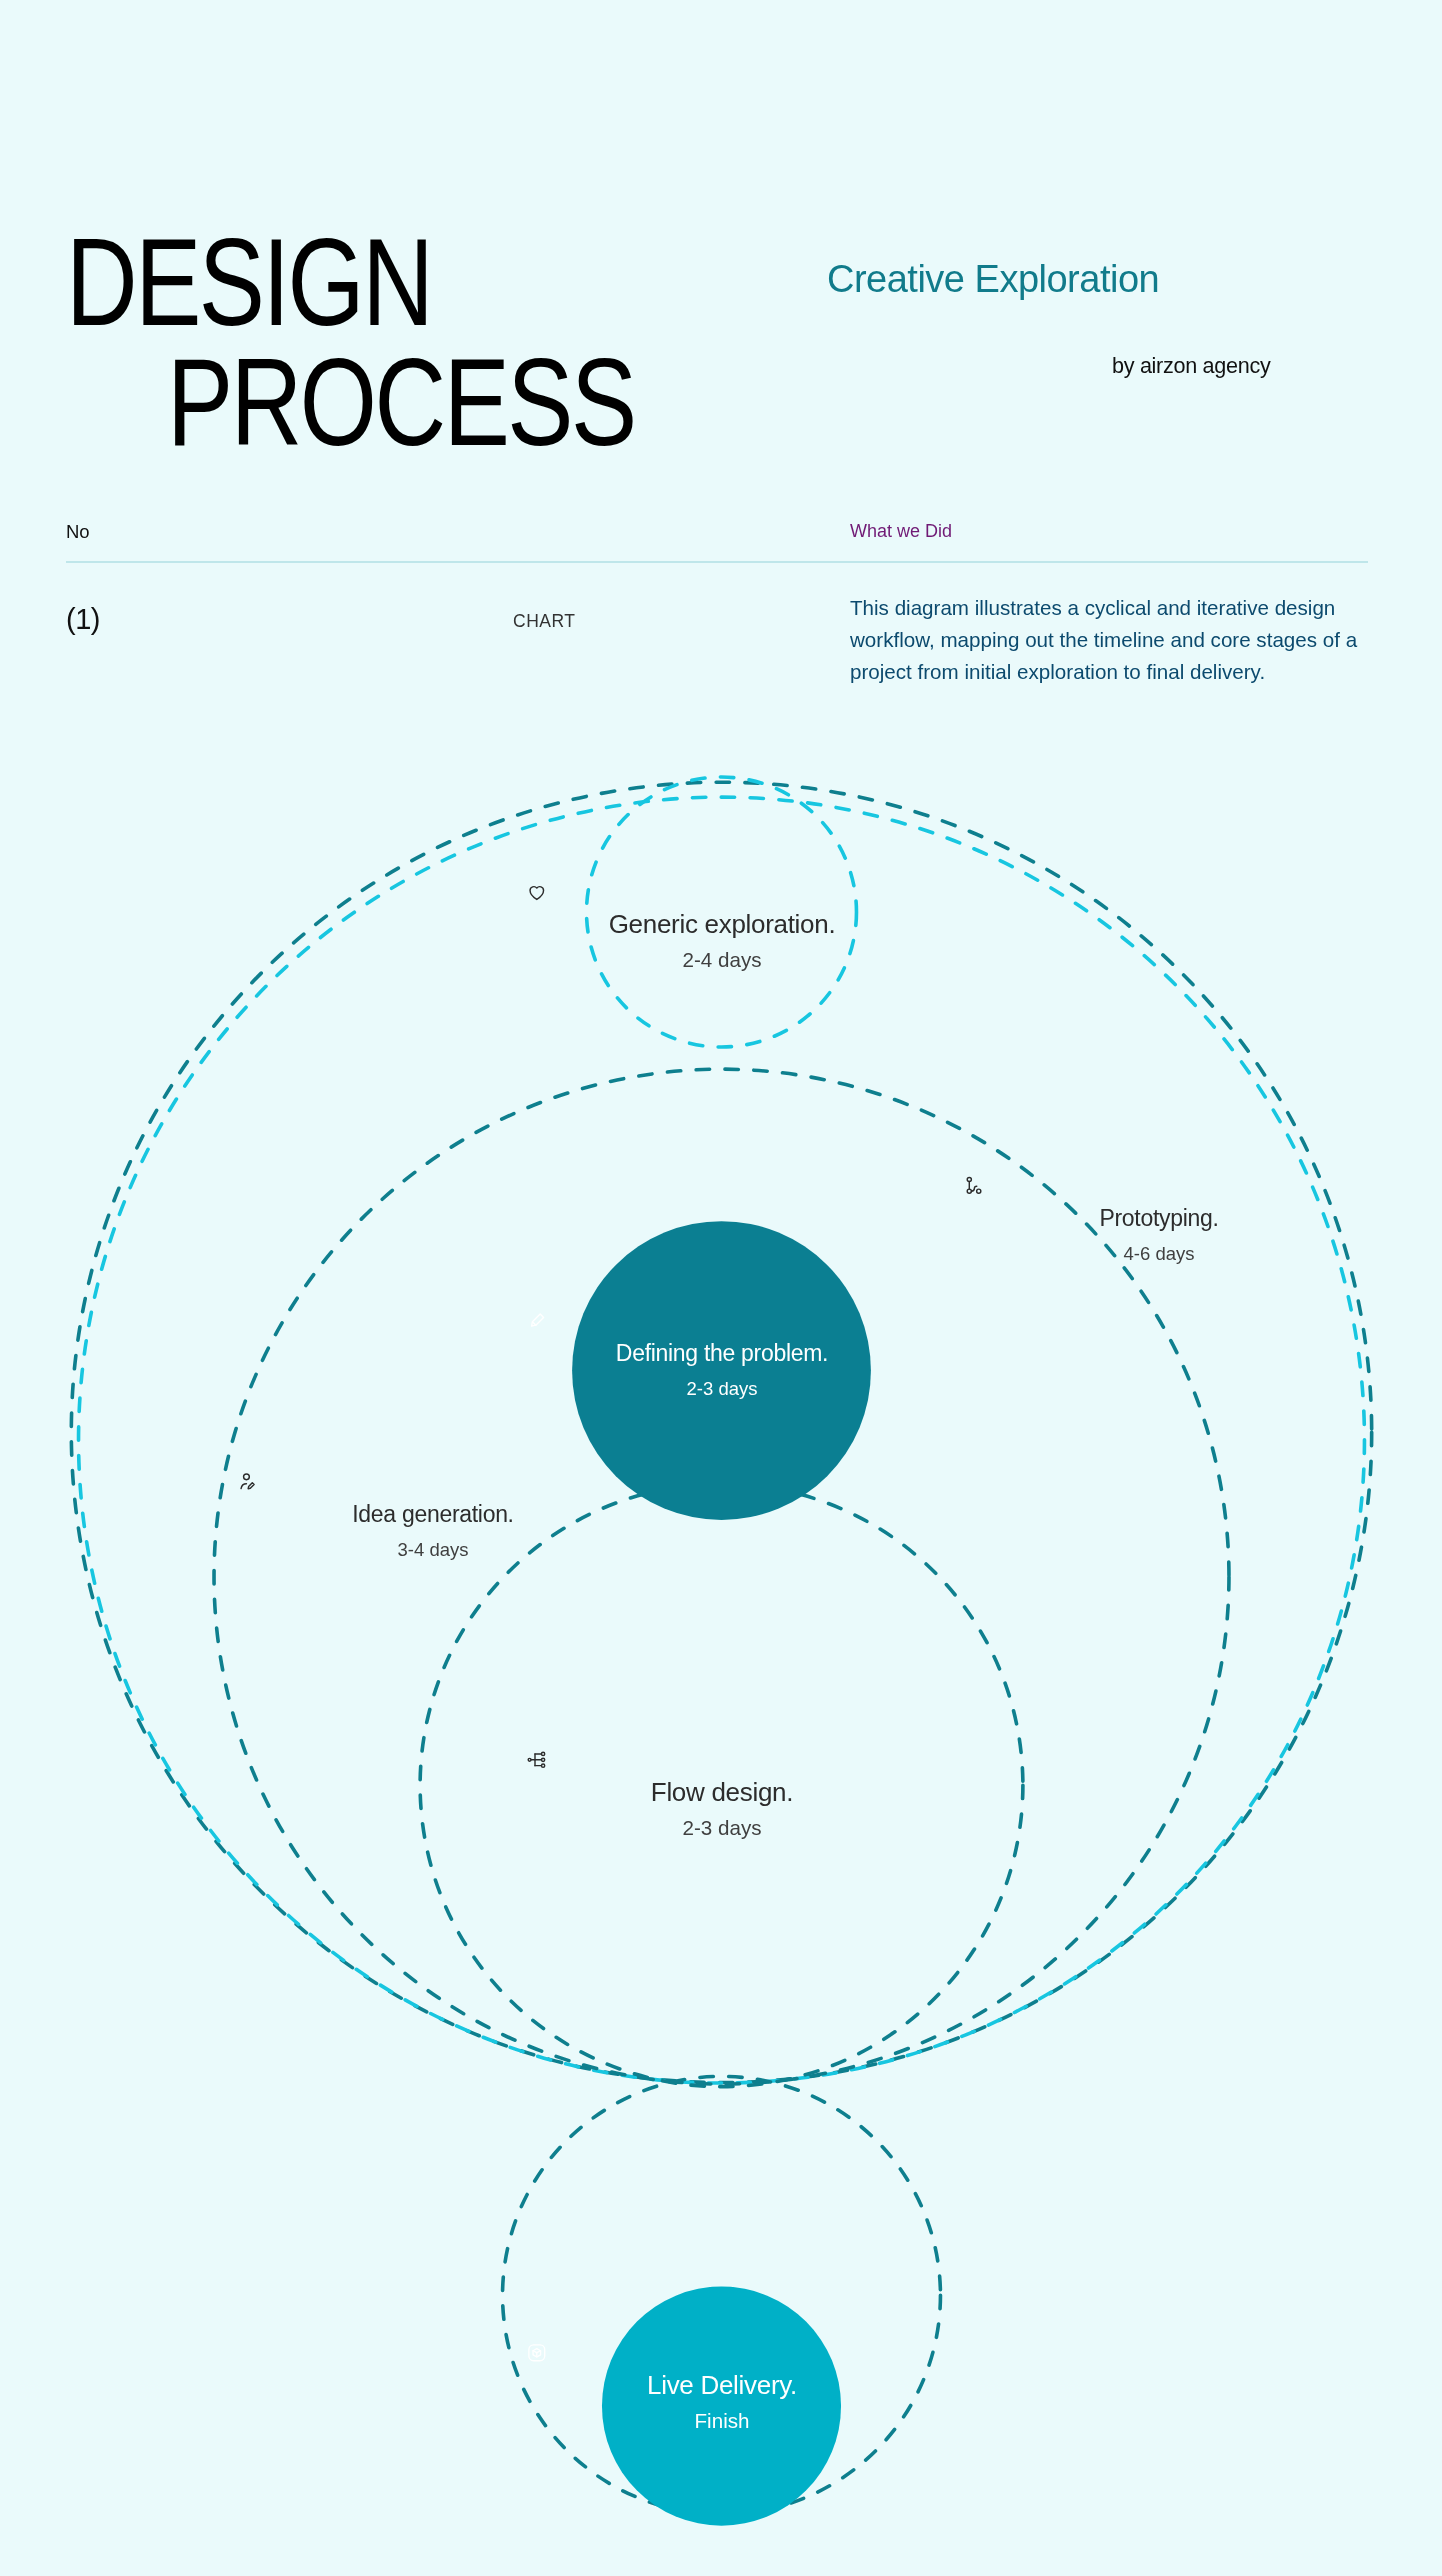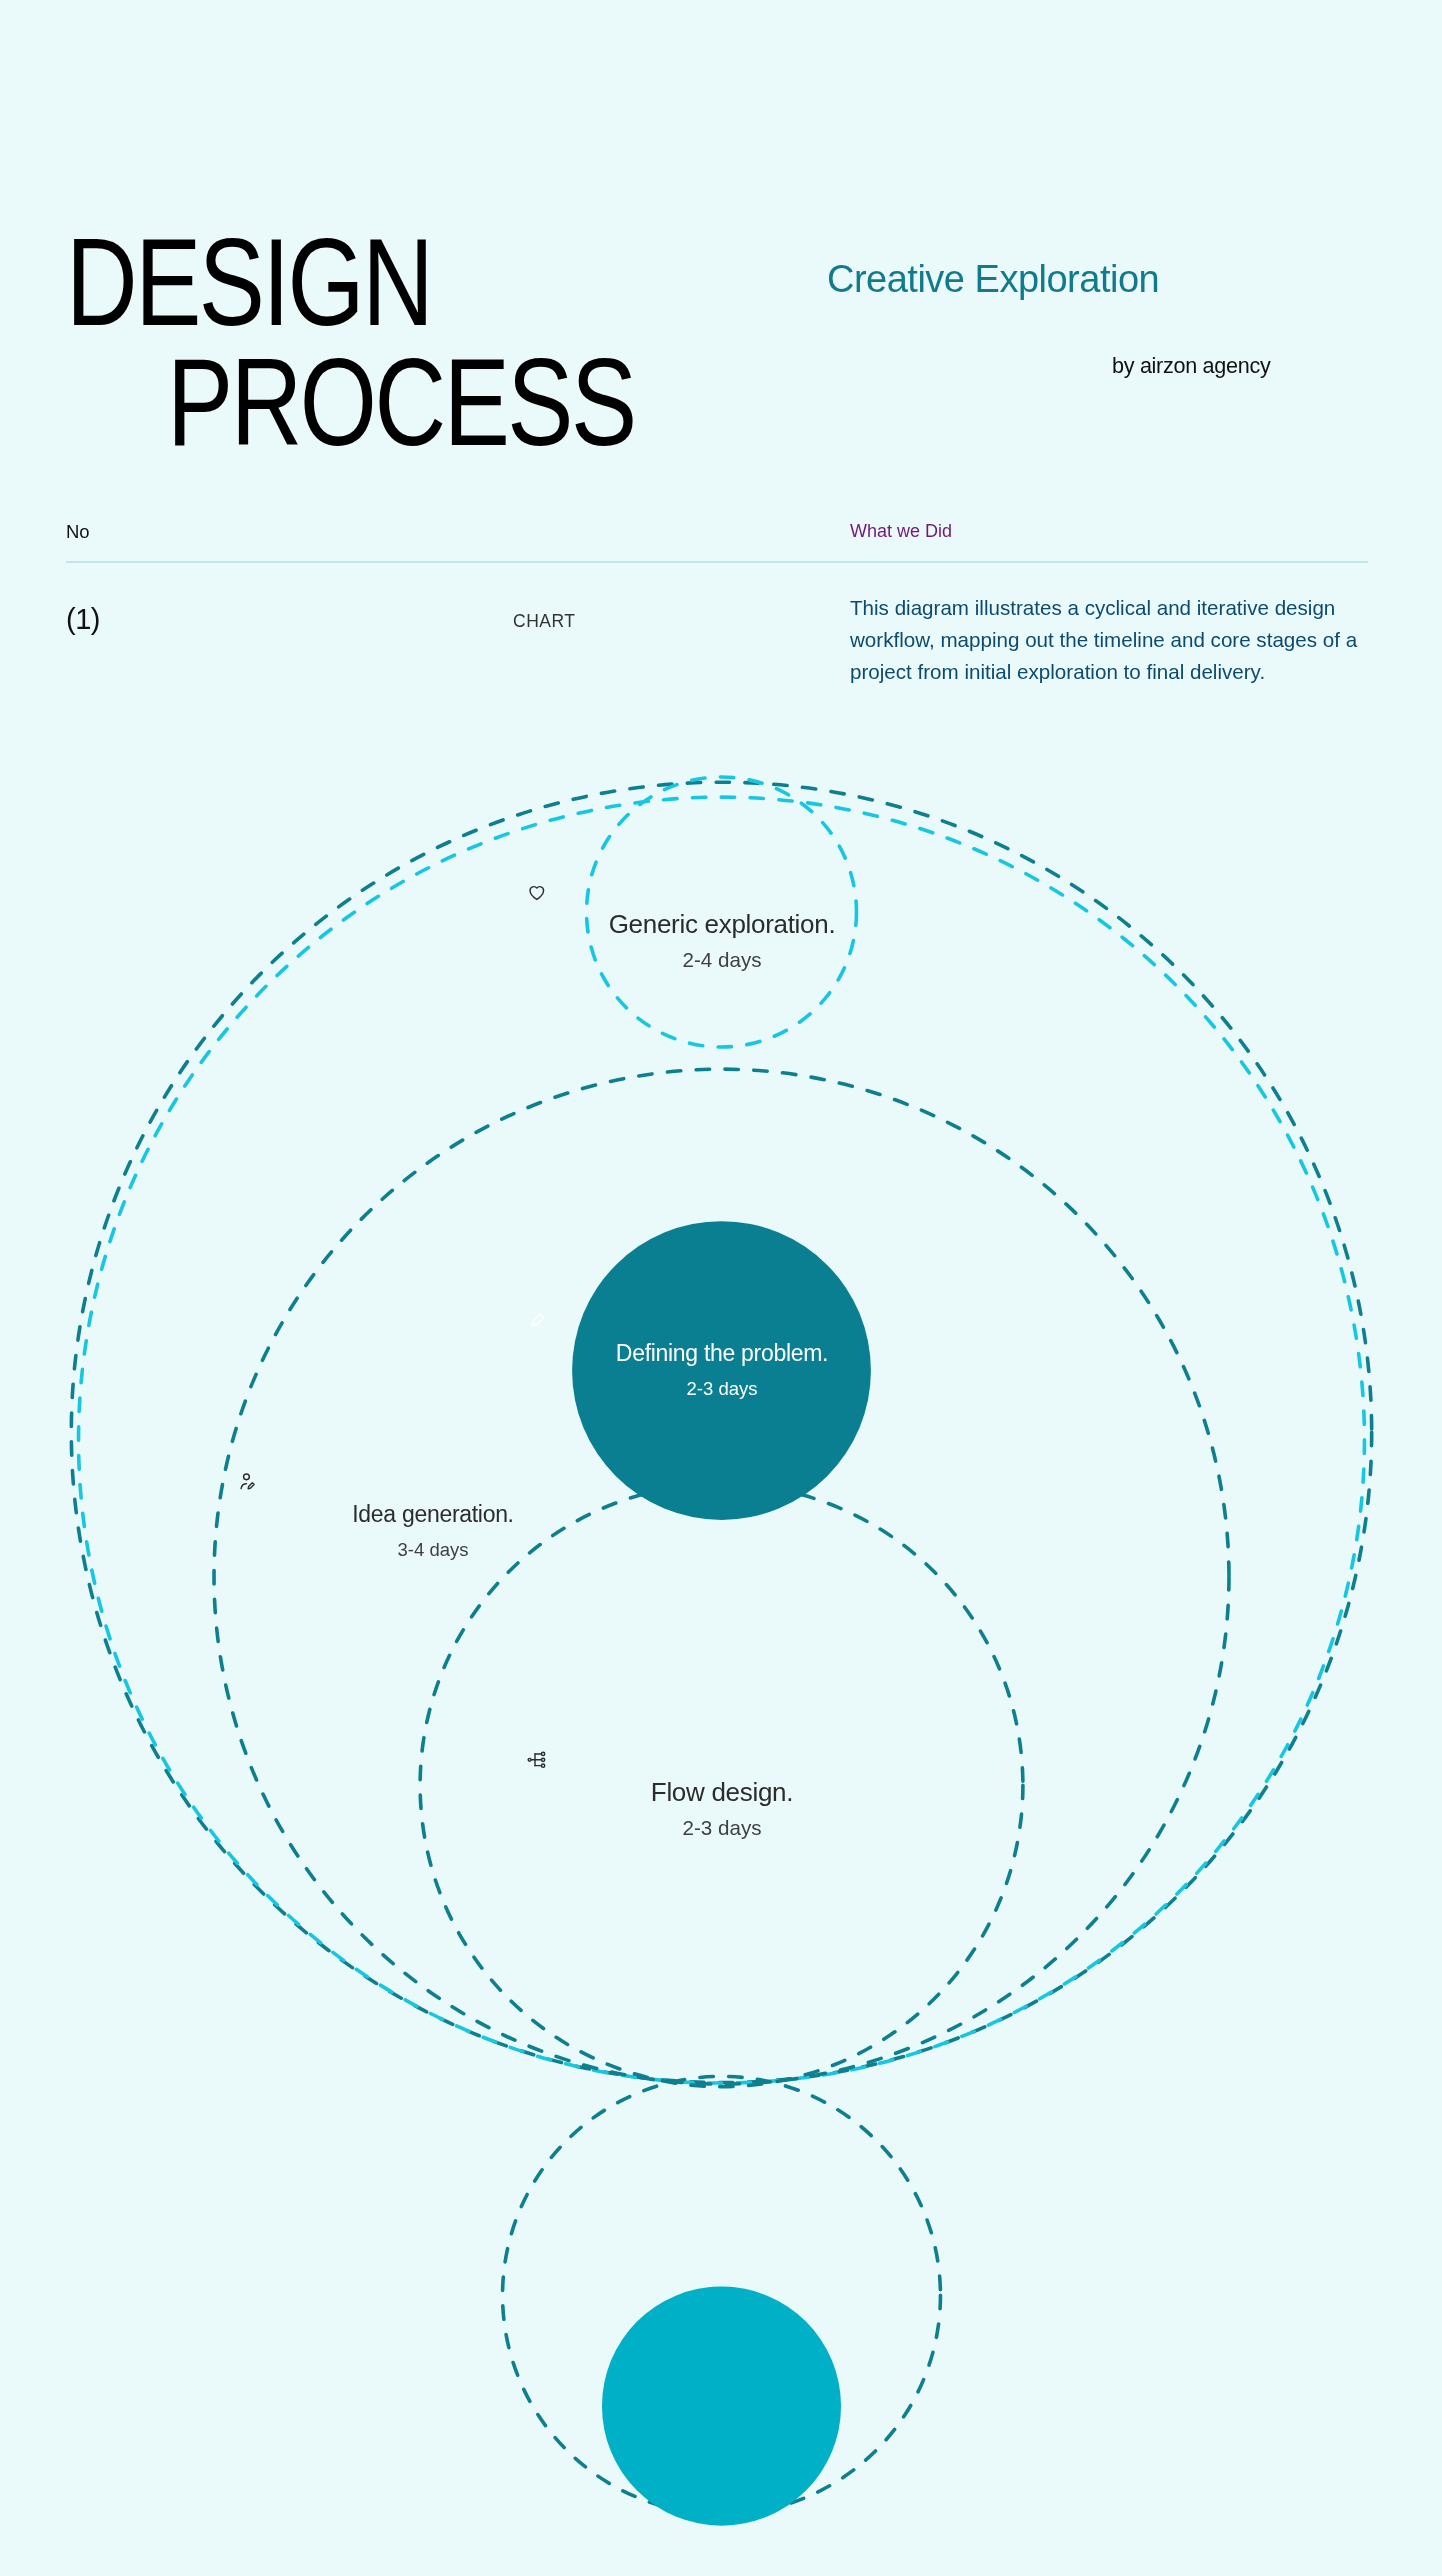--- a/index.html
+++ b/index.html
@@ -105,20 +105,33 @@
     <div class="node" style="left:526px;top:139px;">
       <span class="ic">
         <svg width="21.6" height="21.6" viewBox="0 0 24 24" fill="none" stroke="#2c2c2c" stroke-width="1.6" stroke-linecap="round" stroke-linejoin="round">
           <path d="M12 20.5s-7.5-4.9-7.5-10a4.2 4.2 0 0 1 7.5-2.6A4.2 4.2 0 0 1 19.5 10.5c0 5.1-7.5 10-7.5 10z"></path>
         </svg>
       </span>
       <div class="lbl">Generic exploration.</div>
       <div class="sub">2-4 days</div>
     </div>
 
+    <div class="node small" style="left:963px;top:433px;">
+      <span class="ic">
+        <svg width="21.6" height="21.6" viewBox="0 0 24 24" fill="none" stroke="#2c2c2c" stroke-width="1.6" stroke-linecap="round" stroke-linejoin="round">
+          <circle cx="7" cy="5" r="2.3"></circle>
+            <circle cx="7" cy="18" r="2.3"></circle>
+            <circle cx="17.5" cy="18" r="2.3"></circle>
+          <path d="M7 7.3v8.4"></path>
+            <path d="M9.3 18c2.6 0 3.4-1.2 3.4-3.2 0-1.5 1-2.4 2.6-2.4"></path>
+        </svg>
+      </span>
+      <div class="lbl">Prototyping.</div>
+      <div class="sub">4-6 days</div>
+    </div>
 
     <div class="node light small" style="left:526px;top:569px;">
       <span class="ic">
         <svg width="20.6" height="20.6" viewBox="0 0 24 24" fill="none" stroke="#ffffff" stroke-width="1.6" stroke-linecap="round" stroke-linejoin="round">
           <path d="M16.5 3.5l4 4-9 9-5 1 1-5z"></path>
             <path d="M7.5 12.5l4 4"></path>
         </svg>
       </span>
       <div class="lbl">Defining the problem.</div>
       <div class="sub">2-3 days</div>
@@ -148,16 +161,29 @@
           <path d="M10 5.5h7.2"></path>
             <path d="M10 12h7.2"></path>
             <path d="M10 18.5h7.2"></path>
         </svg>
       </span>
       <div class="lbl">Flow design.</div>
       <div class="sub">2-3 days</div>
     </div>
 
 
+    <div class="node light" style="left:526px;top:1600px;">
+      <span class="ic">
+        <svg width="21.6" height="21.6" viewBox="0 0 24 24" fill="none" stroke="#ffffff" stroke-width="1.5" stroke-linecap="round" stroke-linejoin="round">
+          <rect x="3.2" y="3.2" width="17.6" height="17.6" rx="5.2"></rect>
+          <path d="M12 7.4l4.2 2.3v4.6L12 16.6l-4.2-2.3V9.7z"></path>
+          <path d="M12 11.9l4.2-2.2"></path>
+            <path d="M12 11.9l-4.2-2.2"></path>
+            <path d="M12 11.9v4.7"></path>
+        </svg>
+      </span>
+      <div class="lbl">Live Delivery.</div>
+      <div class="sub">Finish</div>
+    </div>
 
   </div>
 </div>
 
 
 </body></html>

